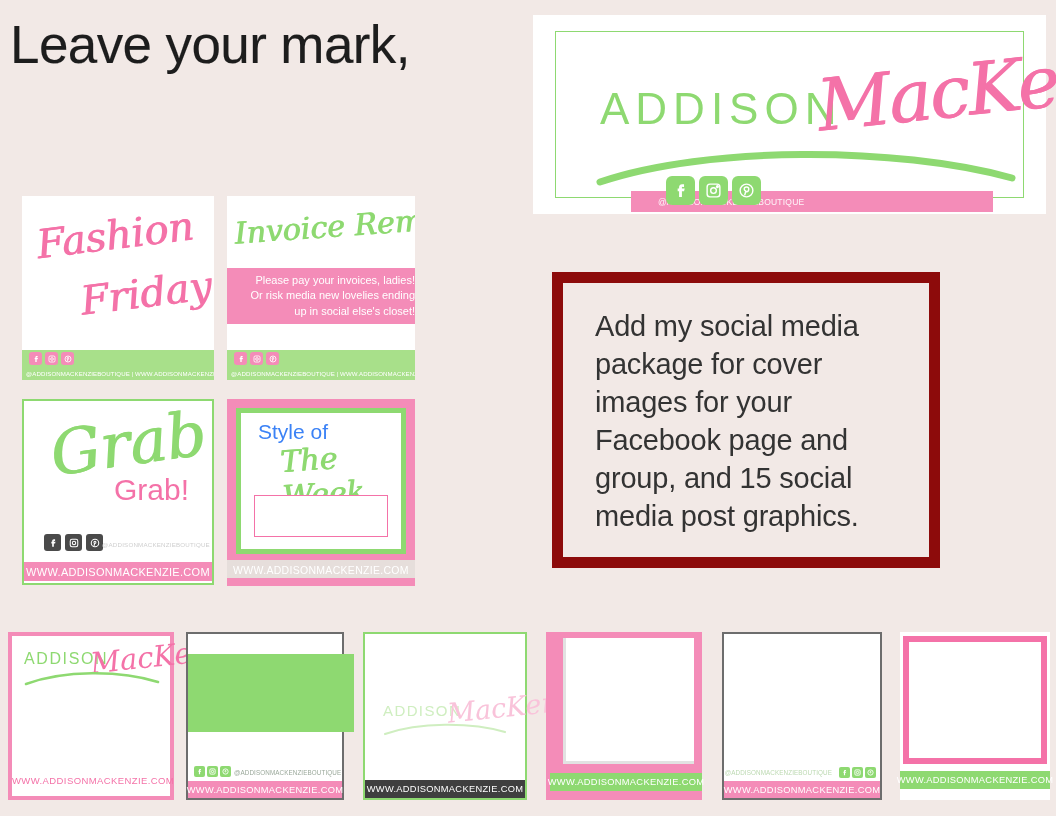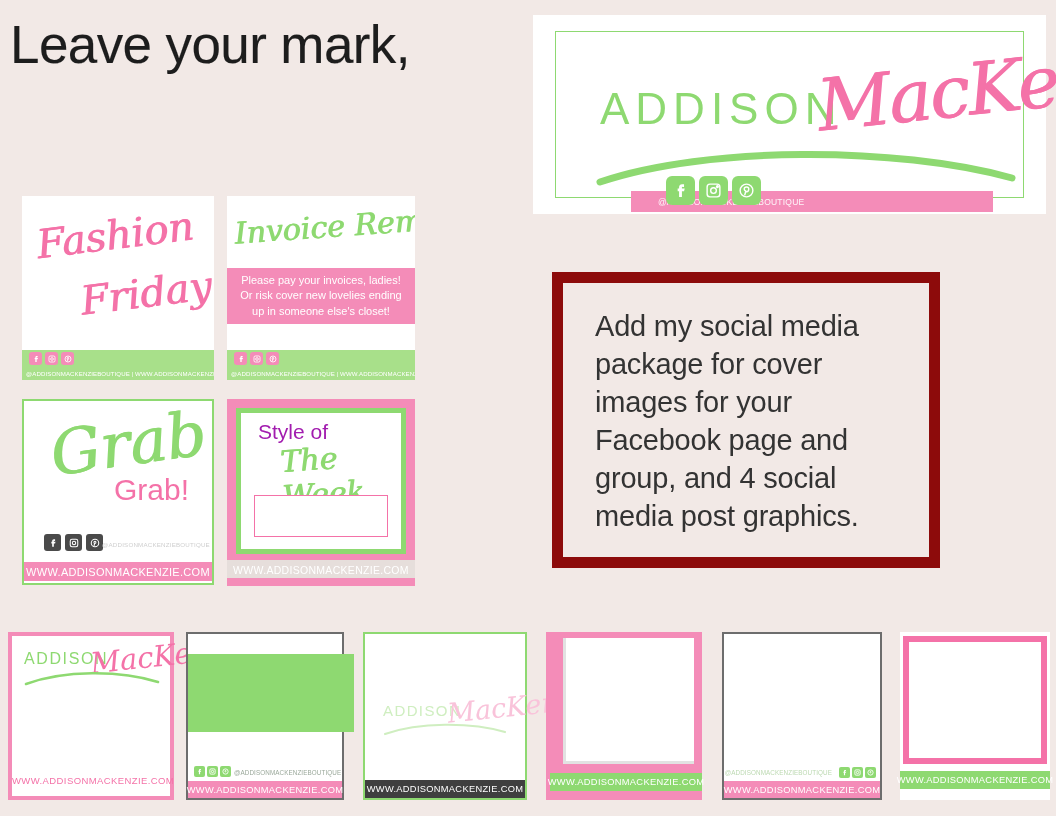--- a/index.html
+++ b/index.html
@@ -80,38 +80,38 @@
   #card-ff .ln1 { position: absolute; left: 14px; top: 16px; font-size: 40px;
     color: #f472a8; transform: rotate(-7deg); text-shadow: 1px 0 0 #f472a8; }
   #card-ff .ln2 { position: absolute; left: 58px; top: 74px; font-size: 40px;
     color: #f472a8; transform: rotate(-7deg); text-shadow: 1px 0 0 #f472a8; }
 
   
   #card-ir { left: 227px; top: 196px; width: 188px; height: 184px; }
   #card-ir .ln1 { position: absolute; left: 7px; top: 10px; font-size: 30px;
     color: #8ed971; transform: rotate(-4deg); text-shadow: 1px 0 0 #8ed971; white-space: nowrap;}
   #card-ir .block { position: absolute; left: 0; top: 72px; width: 100%; height: 56px;
-    background: #f48cb8; display: flex; flex-direction: column; align-items: center;
+    background: #f48cb8; display: flex; flex-direction: column; align-items: flex-end;
     justify-content: center; }
   #card-ir .block span { color: #fff; font-size: 11px; line-height: 15.5px; font-weight: 300; }
 
   
   #card-gb { left: 22px; top: 399px; width: 192px; height: 186px;
              border: 2px solid #8ed971; background: #fff; }
   #card-gb .grab { position: absolute; left: 26px; top: 6px; font-size: 62px;
     color: #8ed971; transform: rotate(-8deg); text-shadow: 1.3px 0 0 #8ed971; }
   #card-gb .bags { position: absolute; left: 90px; top: 72px; font-size: 30px;
     color: #f472a8; font-family: "Liberation Sans", sans-serif; font-weight: 300; font-style: normal;}
 
   
   #card-sw { left: 227px; top: 399px; width: 188px; height: 186px; background: #f48cb8; }
   #card-sw .inner { position: absolute; left: 9px; top: 9px; right: 9px; bottom: 31px;
      background: #8ed971; }
   #card-sw .inner2 { position: absolute; left: 5px; top: 5px; right: 5px; bottom: 5px; background: #fff; }
-  #card-sw .sof { position: absolute; left: 17px; top: 7px; font-size: 21px; color: #a21caf;
+  #card-sw .sof { position: absolute; left: 17px; top: 7px; font-size: 21px; color: #3b82f6;
      font-weight: 300; }
   #card-sw .tw { position: absolute; left: 40px; top: 27px; font-size: 30px; color: #8ed971;
      transform: rotate(-4deg); text-shadow: 1px 0 0 #8ed971; }
   #card-sw .photo { position: absolute; left: 13px; top: 82px; right: 13px; bottom: 12px;
      border: 1.5px solid #f472a8; background: #fff; }
 
   
   .foot-green { position: absolute; left: 0; bottom: 0; width: 100%; height: 30px;
      background: #a8e08a; }
   .foot-green .icons { position: absolute; left: 7px; top: 2px; display: flex; gap: 3px; }
@@ -228,21 +228,21 @@
             </svg>
         </span>
       </div>
       <div class="logo-bar">
         <span class="handle">@ADDISONMACKENZIEBOUTIQUE</span>
       </div>
     </div>
   </div>
 
   <div class="callout">
-    <p>Add my social media package for cover images for your Facebook page and group, and 4 social media post graphics.</p>
+    <p>Add my social media package for cover images for your Facebook page and group, and 15 social media post graphics.</p>
   </div>
 
   <div class="card" id="card-ff">
     <div class="ln1 script">Fashion</div>
     <div class="ln2 script">Friday</div>
     <div class="foot-green">
       <div class="icons">
         <span class="sq">
             <svg viewBox="0 0 24 24" fill="#fff">
               <path d="M14 7h3V3h-3c-2.2 0-4 1.8-4 4v2H8v4h2v8h4v-8h3l1-4h-4V7c0-.55.45-1 1-1z"></path>
@@ -262,22 +262,22 @@
           </span>
       </div>
       <span class="txt">@ADDISONMACKENZIEBOUTIQUE |  WWW.ADDISONMACKENZIE.COM</span>
     </div>
   </div>
 
   <div class="card" id="card-ir">
     <div class="ln1 script">Invoice Reminder!</div>
     <div class="block">
       <span>Please pay your invoices, ladies!</span>
-      <span>Or risk cover new lovelies ending</span>
-      <span>up in someone else's closet!</span>
+      <span>Or risk media new lovelies ending</span>
+      <span>up in social else's closet!</span>
     </div>
     <div class="foot-green">
       <div class="icons">
         <span class="sq">
             <svg viewBox="0 0 24 24" fill="#fff">
               <path d="M14 7h3V3h-3c-2.2 0-4 1.8-4 4v2H8v4h2v8h4v-8h3l1-4h-4V7c0-.55.45-1 1-1z"></path>
             </svg>
           </span>
         <span class="sq">
             <svg viewBox="0 0 24 24" fill="none" stroke="#fff" stroke-width="2.5">

